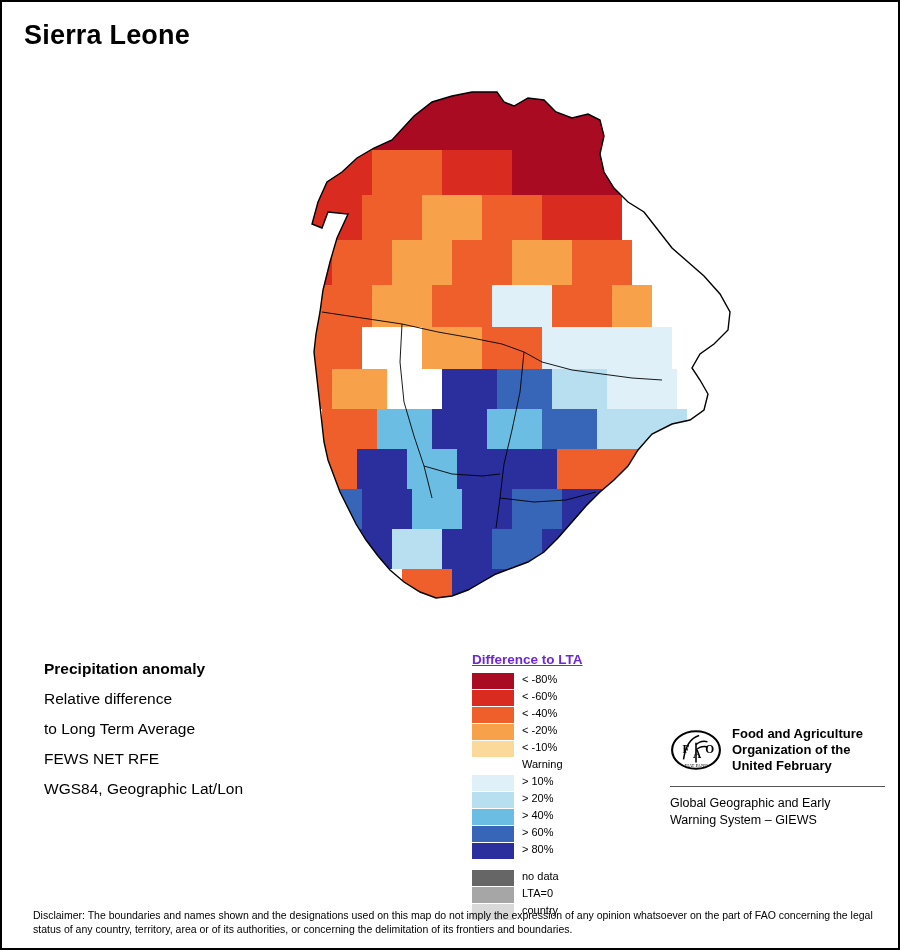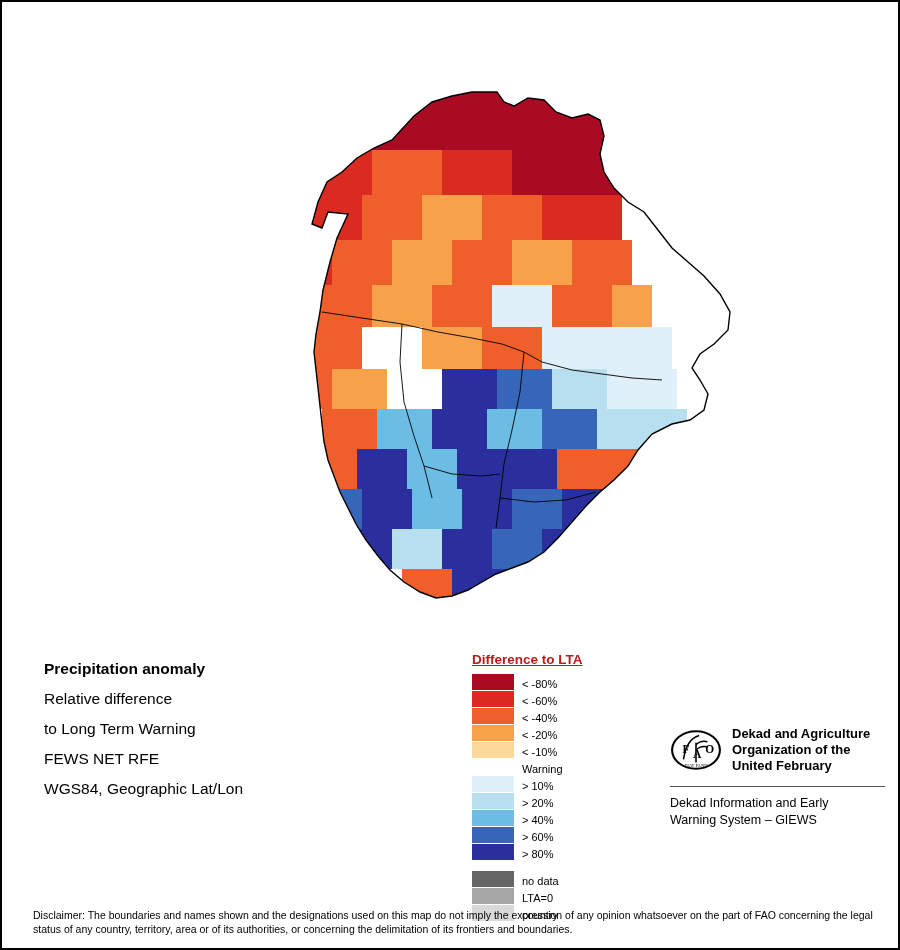--- a/index.html
+++ b/index.html
@@ -59,28 +59,28 @@
   
   #legend {
     position: absolute;
     left: 470px;
     top: 650px;
     width: 180px;
   }
   #legend-title {
     font-size: 13.5px;
     font-weight: bold;
-    color: #b91c1c;
+    color: #6d28d9;
     text-decoration: underline;
     margin-bottom: 6px;
     white-space: nowrap;
   }
   .legend-row {
     display: flex;
-    align-items: flex-end;
+    align-items: flex-start;
     height: 17px;
   }
   .legend-swatch {
     width: 42px;
     height: 16px;
     flex: 0 0 42px;
   }
   .legend-label {
     font-size: 11px;
     color: #000;
@@ -132,20 +132,21 @@
     font-size: 10.5px;
     line-height: 14px;
     color: #000;
   }
 </style>
 </head>
 <body>
 
 <div id="page">
 
+  <div id="title">Sierra Leone</div>
 
   <div id="map-area">
     <svg id="map-svg" width="620" height="570" viewBox="0 0 620 570">
       <defs>
         <clipPath id="countryClip">
           <path d="M171,228 L178,200 L185,176 L196,152 L176,150 L170,166 L160,162 L166,140 L175,120 L190,110 L205,96 L222,86 L240,78 L262,54 L280,40 L300,34 L320,30 L345,30 L352,40 L362,44 L376,36 L392,38 L404,50 L420,56 L436,52 L448,58 L452,74 L448,92 L452,110 L462,126 L476,140 L492,150 L506,168 L520,186 L536,200 L552,214 L568,232 L578,250 L576,268 L562,282 L548,292 L540,306 L548,318 L556,332 L552,348 L538,358 L520,362 L500,372 L486,388 L476,404 L462,418 L448,430 L434,444 L420,460 L406,476 L392,490 L376,500 L360,506 L344,512 L330,520 L316,528 L300,534 L284,536 L268,530 L252,520 L238,508 L226,494 L214,478 L204,462 L196,446 L188,430 L182,414 L176,398 L172,380 L170,362 L168,344 L166,326 L164,308 L162,290 L164,272 L168,250 Z"></path>
         </clipPath>
       </defs>
 
       <g clip-path="url(#countryClip)">
@@ -269,21 +270,21 @@
         <path d="M390,300 L420,308 L450,312 L480,316 L510,318"></path>
         <path d="M348,436 L382,440 L414,438 L444,430"></path>
         <path d="M272,404 L300,412 L330,414 L348,412"></path>
       </g>
     </svg>
   </div>
 
   <div id="caption">
     <div class="line bold">Precipitation anomaly</div>
     <div class="line">Relative difference</div>
-    <div class="line">to Long Term Warning</div>
+    <div class="line">to Long Term Average</div>
     <div class="line">FEWS NET RFE</div>
     <div class="line">WGS84, Geographic Lat/Lon</div>
   </div>
 
   <div id="legend">
     <div id="legend-title">Difference to LTA</div>
 
     <div class="legend-row">
       <div class="legend-swatch" style="background:#a90b23;border:0;"></div>
       <div class="legend-label">&lt; -80%</div>
@@ -352,27 +353,27 @@
         <path d="M26,68 C30,40 42,26 56,22" fill="none" stroke="#000" stroke-width="3"></path>
         <path d="M50,74 L50,36" stroke="#000" stroke-width="3"></path>
         <path d="M50,40 C56,34 64,32 72,34" fill="none" stroke="#000" stroke-width="3"></path>
         <path d="M50,50 C56,44 64,42 72,44" fill="none" stroke="#000" stroke-width="3"></path>
         <text x="24" y="56" font-family="Liberation Serif, serif" font-size="22" font-weight="bold" fill="#000">F</text>
         <text x="44" y="66" font-family="Liberation Serif, serif" font-size="22" font-weight="bold" fill="#000">A</text>
         <text x="68" y="56" font-family="Liberation Serif, serif" font-size="22" font-weight="bold" fill="#000">O</text>
         <text x="28" y="82" font-family="Liberation Serif, serif" font-size="9" fill="#000">FIAT PANIS</text>
       </svg>
       <div id="fao-name">
-        <div>Dekad and Agriculture</div>
+        <div>Food and Agriculture</div>
         <div>Organization of the</div>
         <div>United February</div>
       </div>
     </div>
     <div id="fao-rule"></div>
     <div id="fao-sub">
-      <div>Dekad Information and Early</div>
+      <div>Global Geographic and Early</div>
       <div>Warning System – GIEWS</div>
     </div>
   </div>
 
   <div id="disclaimer">Disclaimer: The boundaries and names shown and the designations used on this map do not imply the expression of any opinion whatsoever on the part of FAO concerning the legal status of any country, territory, area or of its authorities, or concerning the delimitation of its frontiers and boundaries.</div>
 
 </div>
 
 </body></html>

